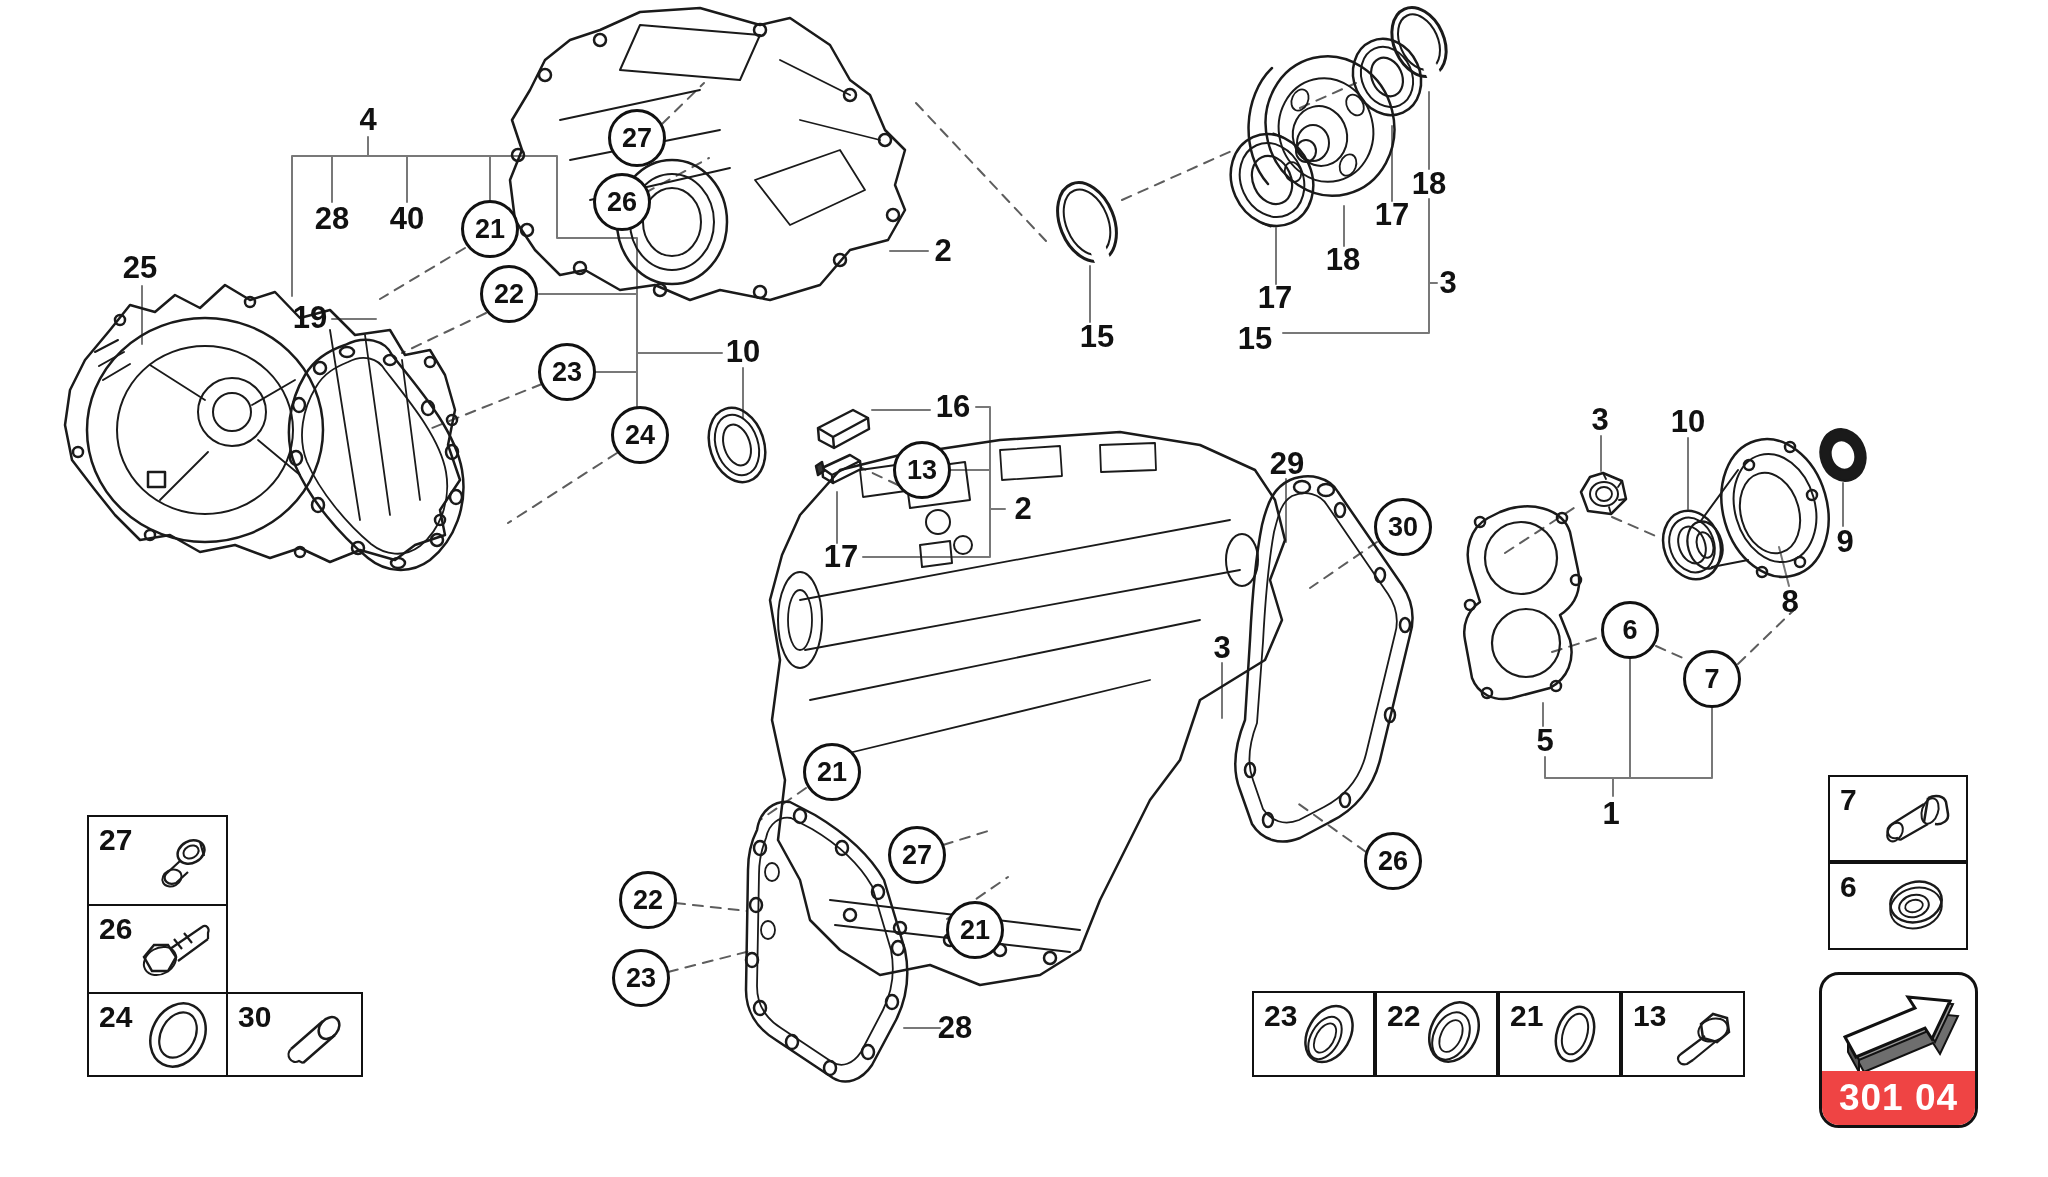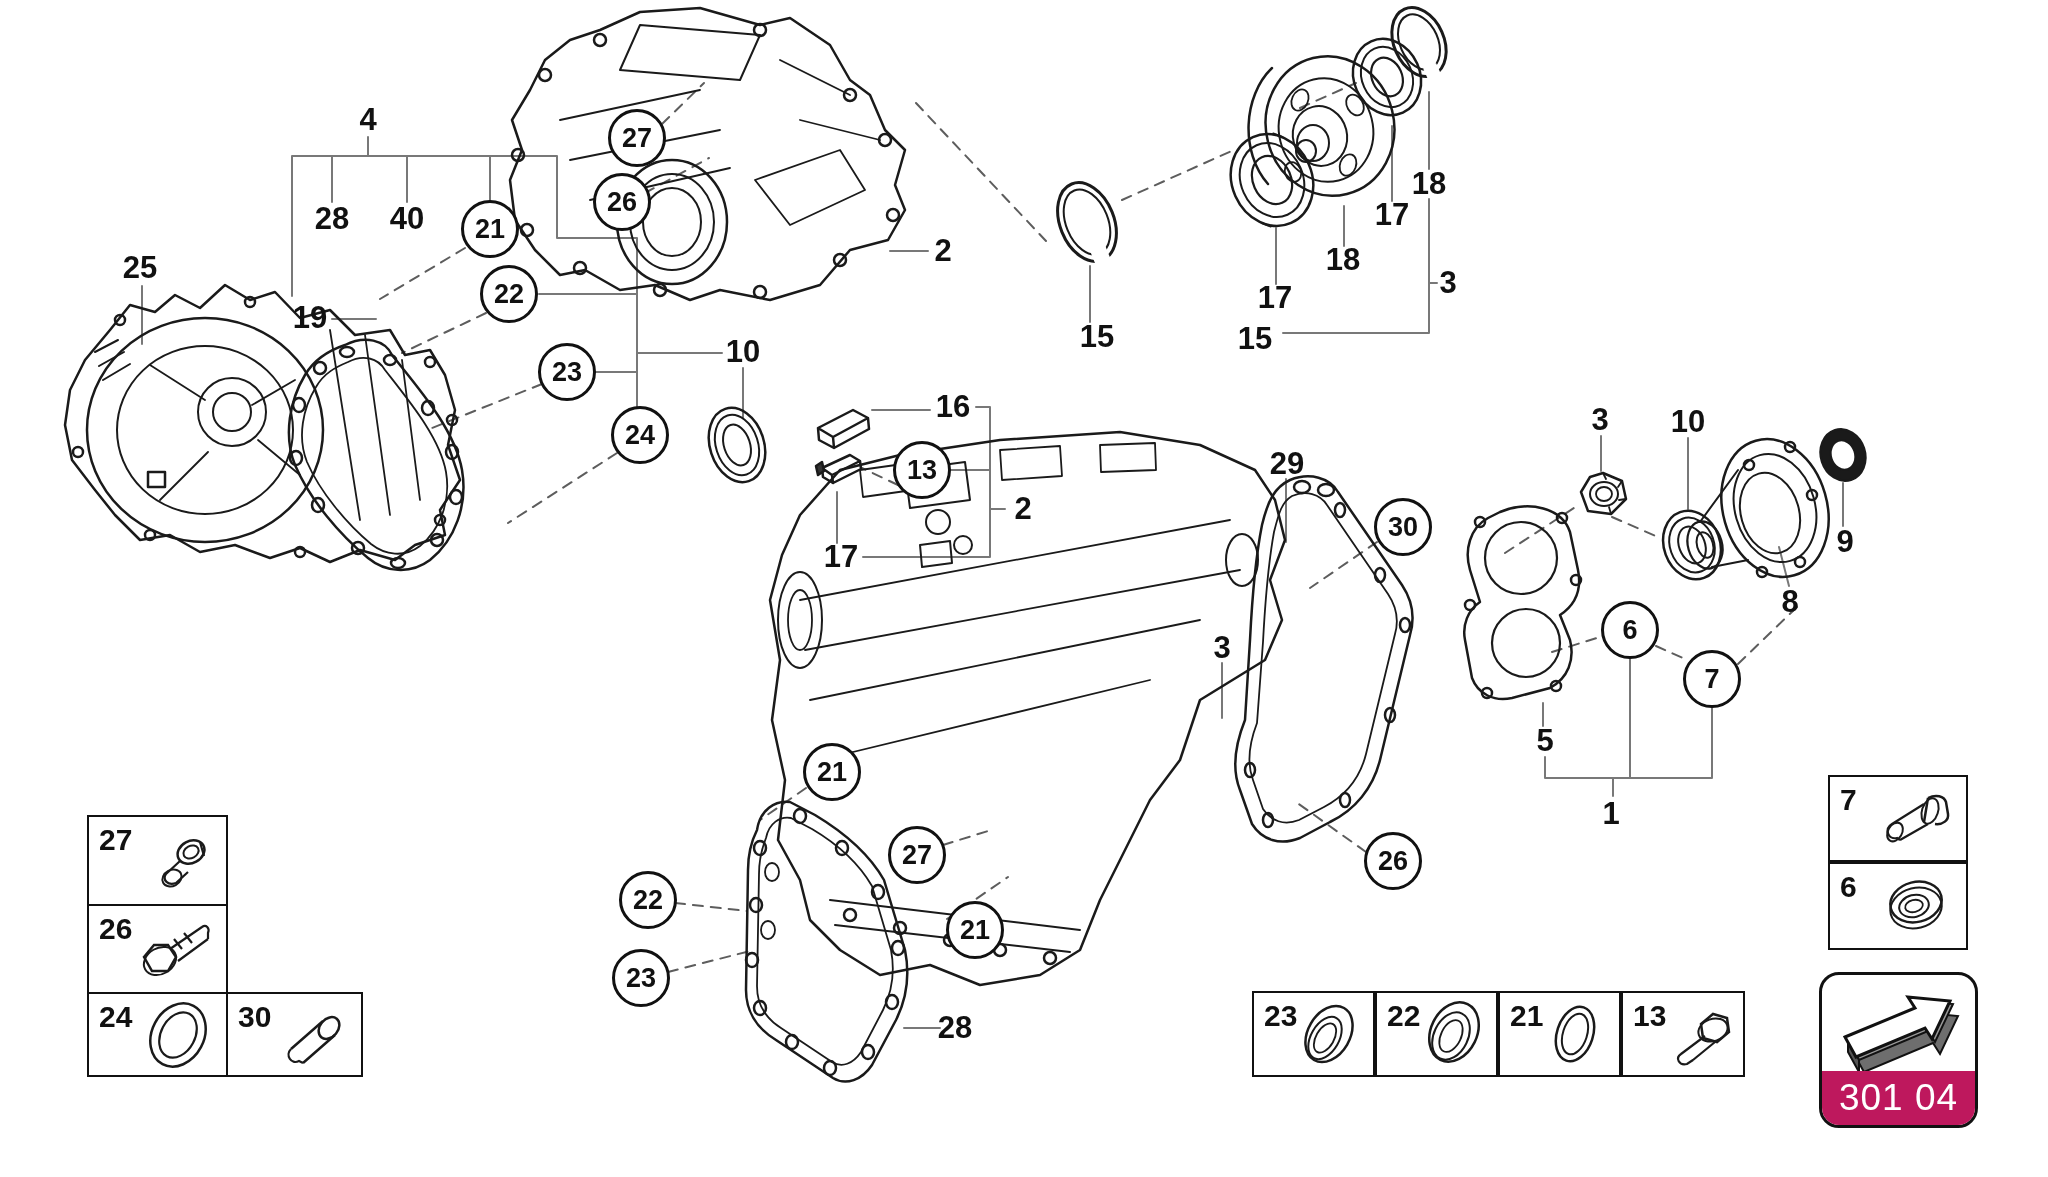--- a/index.html
+++ b/index.html
@@ -11,23 +11,23 @@
   .ck{position:absolute;z-index:3;transform:translate(-50%,-50%);
       width:52px;height:52px;border:3px solid #111;border-radius:50%;background:#fff;
       display:flex;align-items:center;justify-content:center;
       font-weight:bold;font-size:27px;color:#111;}
   .tbl{position:absolute;z-index:3;background:#fff;}
   .cell{position:absolute;border:2px solid #111;background:#fff;box-sizing:border-box;}
   .cell .num{position:absolute;left:10px;top:6px;font-weight:bold;font-size:30px;color:#111;}
   .cell svg{position:absolute;right:4px;top:50%;transform:translateY(-50%);}
   .badge{position:absolute;left:1819px;top:972px;width:159px;height:156px;z-index:3;
          border:3px solid #111;border-radius:20px;background:#fff;box-sizing:border-box;overflow:hidden;}
-  .badge .band{position:absolute;left:0;right:0;bottom:0;height:54px;background:#be185d;
+  .badge .band{position:absolute;left:0;right:0;bottom:0;height:54px;background:#ef4444;
          display:flex;align-items:center;justify-content:center;
-         color:#fff;font-weight:normal;font-size:37px;letter-spacing:1px;}
+         color:#fff;font-weight:bold;font-size:37px;letter-spacing:1px;}
   .badge svg{position:absolute;left:3px;top:2px;}
 </style>
 </head>
 <body>
 
 <div class="stage">
 
 <svg class="art" width="2048" height="1177" viewBox="0 0 2048 1177" fill="none" stroke="#1a1a1a" stroke-width="2.5" stroke-linejoin="round" stroke-linecap="round">
 
   <g stroke="#787878" stroke-width="2">

